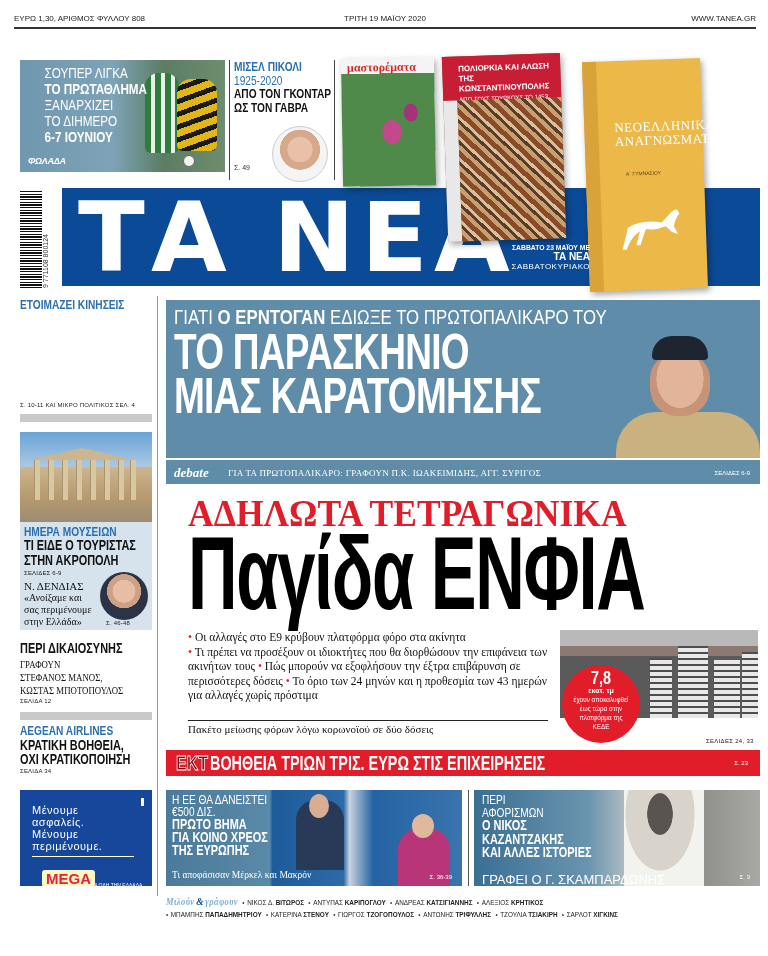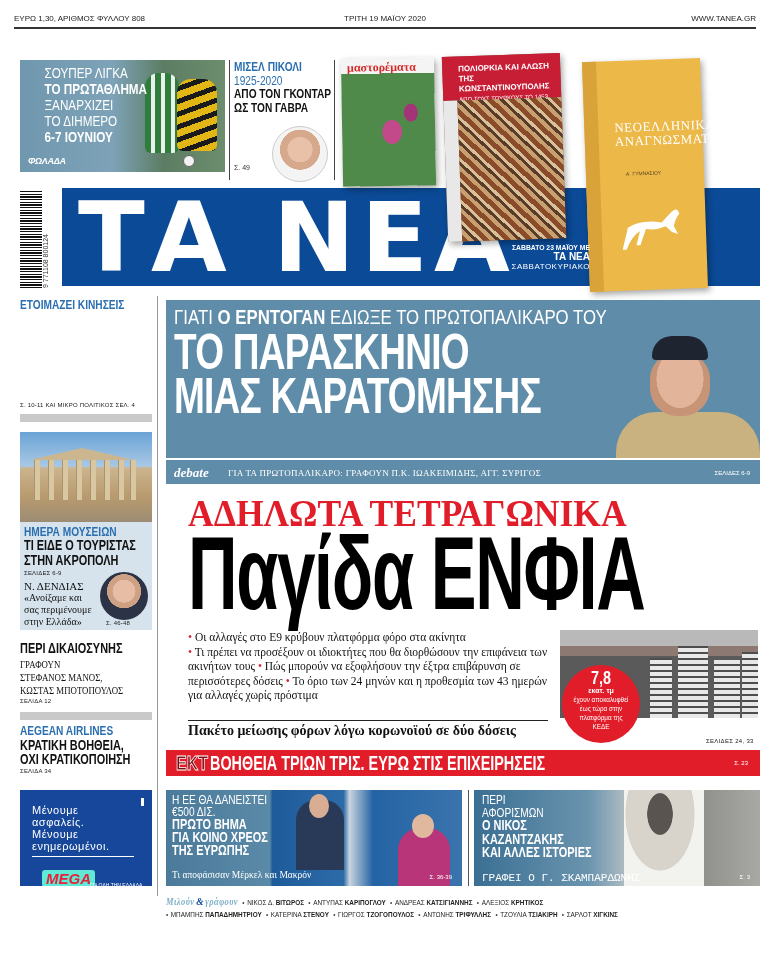--- a/index.html
+++ b/index.html
@@ -94,21 +94,21 @@
   #b-justice .w { font-size: 11px; line-height: 11px; transform: scaleX(0.8); transform-origin: left top; white-space: nowrap; margin-top: 2px; }
   #b-justice .p { margin-top: 2px; }
   #b-justice .g { margin-top: 8px; }
 
   #b-aegean { left: 20px; top: 724px; width: 132px; }
   #b-aegean .h { font-size: 14px; line-height: 14px; }
 
   #mega-ad { left: 20px; top: 790px; width: 132px; height: 96px; background: #16479a; overflow: hidden; }
   #mega-ad .t { position:absolute; left: 12px; top: 14px; font-size: 11px; color: #fff; line-height: 12px; letter-spacing: 0.5px; }
   #mega-ad .u { position:absolute; left: 12px; top: 66px; width: 102px; height: 1px; background: #fff; }
-  #mega-ad .logo { position:absolute; left: 22px; top: 80px; font-size: 15px; font-weight: bold; font-style: italic; color: #e8203a; background: #5eead4; padding: 0 4px; border-radius: 3px; text-align: right; }
+  #mega-ad .logo { position:absolute; left: 22px; top: 80px; font-size: 15px; font-weight: bold; color: #e8203a; background: #fef9c3; padding: 0 4px; border-radius: 3px; text-align: right; }
   #mega-ad .logo2 { position:absolute; left: 70px; top: 92px; font-size: 5px; color: #fff; }
   #mega-ad .mark { position:absolute; right: 8px; top: 8px; width: 3px; height: 8px; background: #fff; }
 
   #vline3 { left: 157px; top: 296px; width: 1px; height: 600px; background: #999; }
 
   
   #erdogan { left: 166px; top: 300px; width: 594px; height: 158px; background: #5f8ca8; overflow: hidden; }
   #erdogan .kick { position:absolute; left: 8px; top: 6px; font-size: 21px; color: #fff; line-height: 22px; transform: scaleX(0.8); transform-origin: left top; white-space: nowrap; }
   #erdogan .kick b { font-weight: bold; }
   #erdogan .h1 { position:absolute; left: 8px; top: 30px; font-size: 50px; font-weight: bold; color: #fff; line-height: 44px; transform: scaleX(0.74); transform-origin: left top; white-space: nowrap; letter-spacing: -1px; }
@@ -121,21 +121,21 @@
   #debate-inner .d { position:absolute; left: 8px; top: 5px; font-family: "Liberation Serif", serif; font-style: italic; font-weight: bold; font-size: 13px; color: #fff; }
   #debate-inner .t { position:absolute; left: 62px; top: 8px; font-family: "Liberation Serif", serif; font-size: 9px; color: #fff; letter-spacing: 0.3px; }
   #debate-inner .p { position:absolute; right: 10px; top: 10px; font-size: 6px; color: #fff; }
   #debate-line { left: 166px; top: 458px; width: 594px; height: 1px; background: #fff; }
 
   
   #enfia-kick { left: 188px; top: 497px; font-family: "Liberation Serif", serif; font-weight: bold; font-size: 37px; color: #e21d2a; line-height: 34px; transform: scaleX(0.96); transform-origin: left top; white-space: nowrap; }
   #enfia-head { left: 188px; top: 523px; font-family: "Liberation Sans", sans-serif; font-weight: bold; font-size: 104px; color: #000; line-height: 100px; transform: scaleX(0.66); transform-origin: left top; white-space: nowrap; letter-spacing: -2px; }
   #enfia-body { left: 188px; top: 630px; width: 370px; font-family: "Liberation Serif", serif; font-size: 11.5px; line-height: 14.5px; color: #111; }
   #enfia-rule { left: 188px; top: 720px; width: 360px; height: 1px; background: #222; }
-  #enfia-foot { left: 188px; top: 723px; font-family: "Liberation Serif", serif; font-weight: bold; font-size: 14px; color: #111; white-space: nowrap; }
+  #enfia-foot { left: 188px; top: 723px; font-family: "Liberation Serif", serif; font-weight: normal; font-size: 11px; color: #111; white-space: nowrap; }
   #city-photo { left: 560px; top: 630px; width: 198px; height: 88px; background: linear-gradient(180deg,#b9b9b9 0 18%,#8c7a72 18% 30%,#5a5a5a 30% 100%); overflow: hidden; }
   #city-photo .bld { position:absolute; bottom: 0; background: repeating-linear-gradient(0deg,#e8e8e8 0 4px,#4d4d4d 4px 6px); }
   #city-badge { left: 562px; top: 665px; width: 78px; height: 78px; border-radius: 50%; background: #e21d2a; color: #fff; text-align: center; }
   #city-badge .n { font-size: 18px; font-weight: bold; line-height: 18px; margin-top: 4px; transform: scaleX(0.8); }
   #city-badge .u { font-size: 7px; font-weight: bold; line-height: 8px; }
   #city-badge .t { font-size: 7.5px; line-height: 9px; padding: 0 6px; transform: scaleX(0.85); }
   #enfia-pages { left: 706px; top: 738px; font-size: 6px; color: #222; letter-spacing: 0.3px; }
 
   
   #ekt { left: 166px; top: 750px; width: 594px; height: 26px; background: #e21d2a; }
@@ -153,21 +153,21 @@
   #euro .h b { font-weight: bold; font-size: 14px; }
   #euro .s { position:absolute; left: 6px; top: 80px; font-family: "Liberation Serif", serif; font-size: 9.5px; color: #fff; }
   #euro .p { position:absolute; right: 10px; top: 84px; font-size: 6px; color: #fff; }
 
   #vline4 { left: 468px; top: 790px; width: 1px; height: 96px; background: #555; }
 
   #kazantz { left: 474px; top: 790px; width: 286px; height: 96px; background: linear-gradient(90deg,#3a6f93 0%,#6a94ae 40%,#b9c2c6 55%,#8a8a86 75%,#a8a8a4 100%); overflow: hidden; }
   #kazantz .man { position:absolute; left: 150px; top: 0; width: 80px; height: 96px; background: radial-gradient(ellipse at 45% 25%,#5a5450 0 20%,#d8d4cc 21% 55%,#f2f2ee 56% 100%); }
   #kazantz .h { position:absolute; left: 8px; top: 4px; color: #fff; font-size: 13px; line-height: 12.5px; transform: scaleX(0.78); transform-origin: left top; white-space: nowrap; }
   #kazantz .h b { font-weight: bold; font-size: 14px; }
-  #kazantz .s { position:absolute; left: 8px; top: 82px; font-family: Liberation Mono, monospace; font-size: 11px; color: #fff; white-space: nowrap; }
+  #kazantz .s { position:absolute; left: 8px; top: 82px; font-family: Liberation Sans, sans-serif; font-size: 13px; color: #fff; white-space: nowrap; }
   #kazantz .p { position:absolute; right: 10px; top: 84px; font-size: 6px; color: #fff; }
 
   
   #columnists { left: 166px; top: 895px; width: 594px; font-size: 7.5px; line-height: 12px; color: #222; white-space: nowrap; }
   #columnists .lbl { font-family: "Liberation Serif", serif; font-style: italic; font-weight: bold; color: #7fb0c8; font-size: 10px; letter-spacing: 0.5px; }
   #columnists .amp { font-family: "Liberation Serif", serif; font-style: italic; font-weight: bold; color: #0b4a96; font-size: 11px; }
   #columnists .sep { color: #444; margin: 0 3px; }
   #columnists b { font-weight: bold; }
   .row { display: block; transform: scaleX(0.85); transform-origin: left top; }
 </style>
@@ -285,21 +285,21 @@
   <div class="hl-black h">ΟΧΙ ΚΡΑΤΙΚΟΠΟΙΗΣΗ</div>
   <div class="tiny" style="margin-top:2px">ΣΕΛΙΔΑ 34</div>
 </div>
 
 <div id="mega-ad" class="abs">
   <div class="mark"></div>
   <div class="t">
     <div>Μένουμε</div>
     <div>ασφαλείς.</div>
     <div>Μένουμε</div>
-    <div>ενημερωμένοι.</div>
+    <div>περιμένουμε.</div>
   </div>
   <div class="u"></div>
   <div class="logo">MEGA</div>
   <div class="logo2">ΓΙΑ ΟΛΗ ΤΗΝ ΕΛΛΑΔΑ</div>
 </div>
 
 <div id="vline3" class="abs"></div>
 
 <div id="erdogan" class="abs">
   <div class="admiral">

